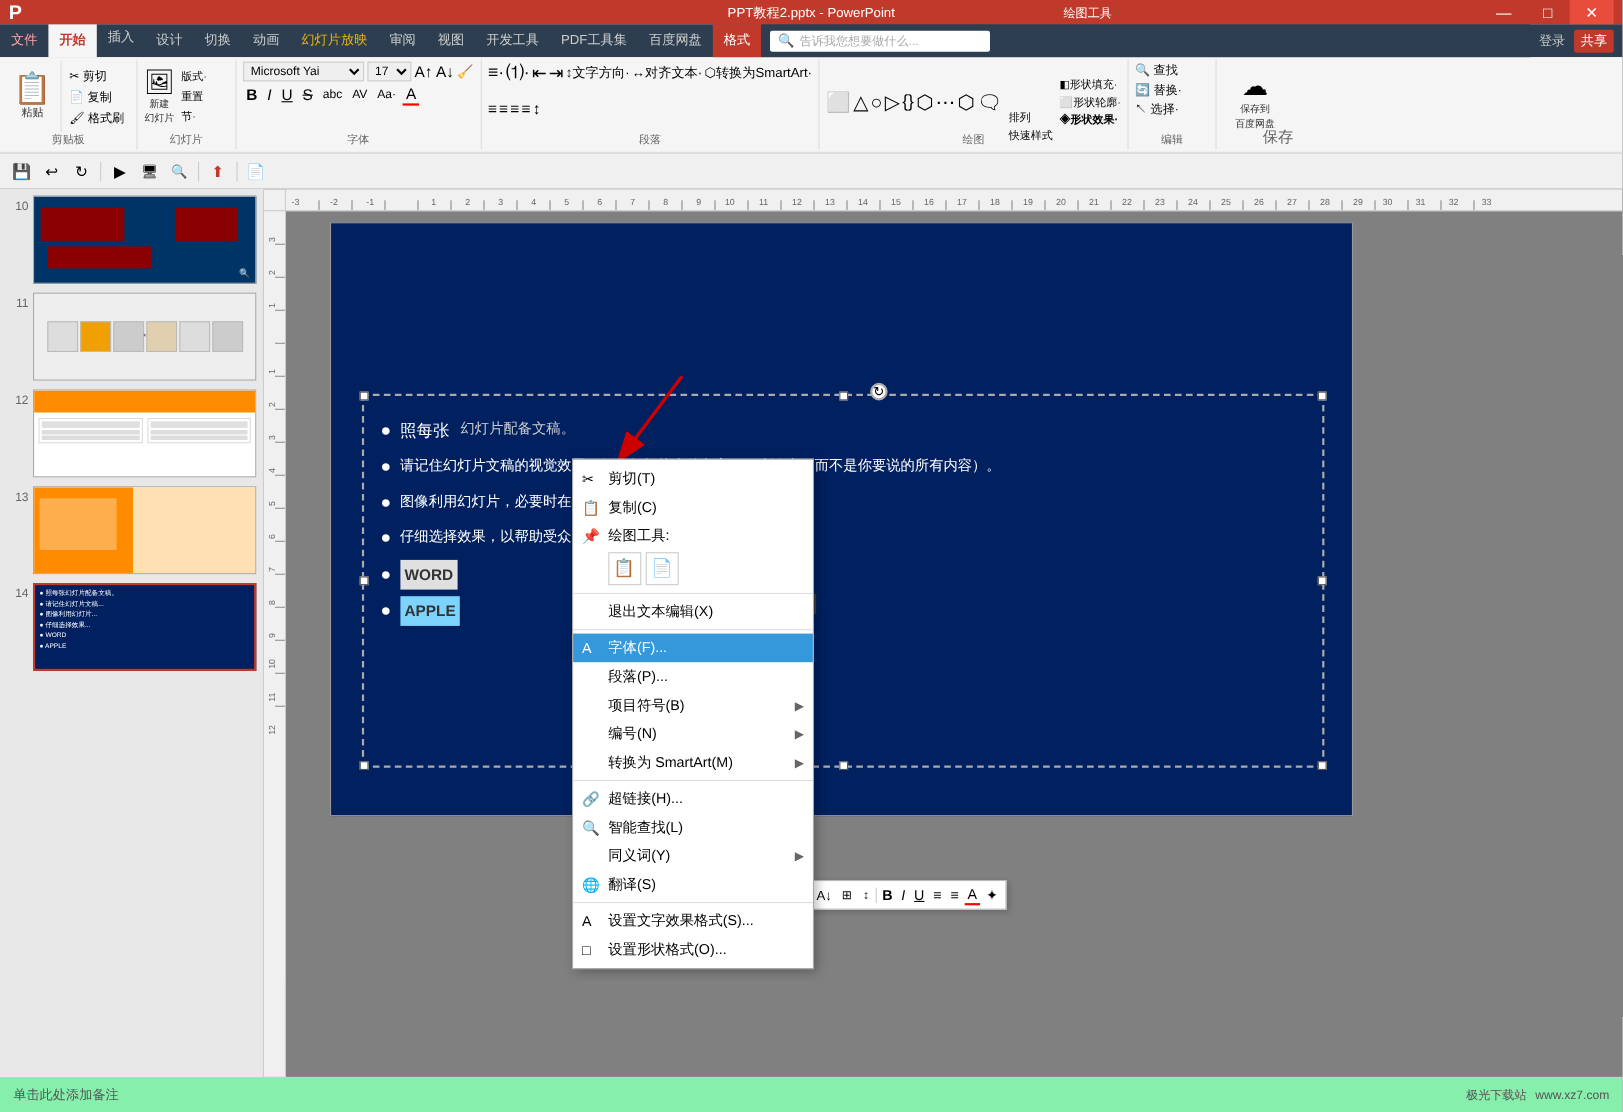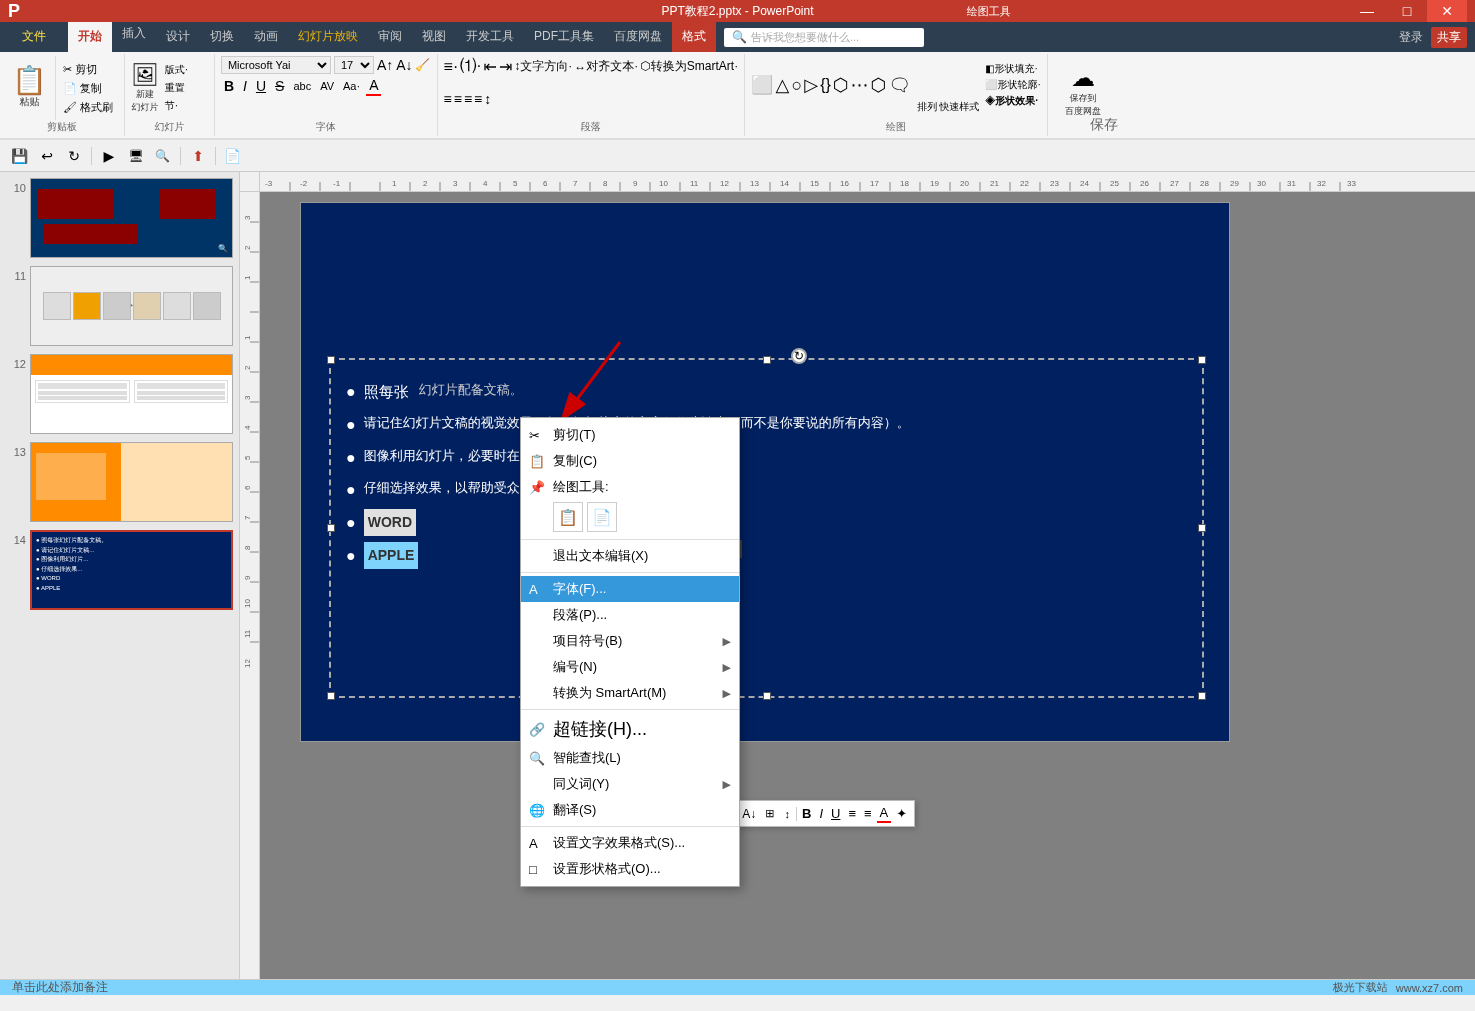--- a/index.html
+++ b/index.html
@@ -15,21 +15,21 @@
   <div style="position:absolute; left:50%; transform:translateX(-50%); color:white; font-size:12px;">PPT教程2.pptx - PowerPoint</div>
   <div style="position:absolute; left:65%; color:white; font-size:11px; background:#c0392b; padding:2px 8px;">绘图工具</div>
   <div style="display:flex; gap:0;">
     <div style="width:40px; height:22px; display:flex; align-items:center; justify-content:center; color:white; cursor:pointer; font-size:14px;">—</div>
     <div style="width:40px; height:22px; display:flex; align-items:center; justify-content:center; color:white; cursor:pointer; font-size:14px;">□</div>
     <div style="width:40px; height:22px; display:flex; align-items:center; justify-content:center; color:white; cursor:pointer; font-size:14px; background:#e74c3c;">✕</div>
   </div>
 </div>
 
 <div style="display:flex; background:#2c3e50; height:30px; align-items:stretch;">
-  <div style="padding:6px 22px; color:#fde047; font-size:12px; cursor:pointer;">文件</div>
+  <div style="padding:6px 10px; color:#fca5a5; font-size:12px; cursor:pointer;">文件</div>
   <div style="padding:6px 10px; background:#f5f5f5; color:#c0392b; font-size:12px; cursor:pointer; font-weight:bold;">开始</div>
   <div style="padding:3px 10px; color:#ccc; font-size:12px; cursor:pointer;">插入</div>
   <div style="padding:6px 10px; color:#ccc; font-size:12px; cursor:pointer;">设计</div>
   <div style="padding:6px 10px; color:#ccc; font-size:12px; cursor:pointer;">切换</div>
   <div style="padding:6px 10px; color:#ccc; font-size:12px; cursor:pointer;">动画</div>
   <div style="padding:6px 10px; color:#eab308; font-size:12px; cursor:pointer;">幻灯片放映</div>
   <div style="padding:6px 10px; color:#ccc; font-size:12px; cursor:pointer;">审阅</div>
   <div style="padding:6px 10px; color:#ccc; font-size:12px; cursor:pointer;">视图</div>
   <div style="padding:6px 10px; color:#ccc; font-size:12px; cursor:pointer;">开发工具</div>
   <div style="padding:6px 10px; color:#ccc; font-size:12px; cursor:pointer;">PDF工具集</div>
@@ -128,33 +128,41 @@
     <div style="display:flex; gap:2px; padding-bottom:14px; flex-wrap:wrap; align-items:center;">
       <span style="font-size:18px; cursor:pointer;">⬜</span>
       <span style="font-size:18px; cursor:pointer;">△</span>
       <span style="font-size:18px; cursor:pointer;">○</span>
       <span style="font-size:18px; cursor:pointer;">▷</span>
       <span style="font-size:16px; cursor:pointer;">{}</span>
       <span style="font-size:18px; cursor:pointer;">⬡</span>
       <span style="font-size:18px; cursor:pointer;">⋯</span>
       <span style="font-size:18px; cursor:pointer;">⬡</span>
       <span style="font-size:18px; cursor:pointer;">🗨</span>
-      <div style="display:flex; flex-direction:row; gap:2px; padding:0 4px;margin-top:44px;">
+      <div style="display:flex; flex-direction:column; gap:2px; padding:0 4px;margin-top:44px;">
         <div style="font-size:10px; cursor:pointer;">排列</div>
         <div style="font-size:10px; cursor:pointer;">快速样式</div>
       </div>
       <div style="display:flex; flex-direction:column; gap:2px;">
         <div style="font-size:10px; cursor:pointer;">◧形状填充·</div>
         <div style="font-size:10px; cursor:pointer;">⬜形状轮廓·</div>
         <div style="font-size:10px; cursor:pointer;font-weight:bold;">◈形状效果·</div>
       </div>
     </div>
     <div style="font-size:10px; color:#666; text-align:center; position:absolute; bottom:2px; left:0; right:0;">绘图</div>
   </div>
 
+  <div style="display:flex; flex-direction:column; border-right:1px solid #ddd; padding:2px 6px; position:relative; min-width:80px;">
+    <div style="display:flex; flex-direction:column; gap:3px; padding-bottom:14px; align-items:flex-start;">
+      <div style="font-size:11px; cursor:pointer;">🔍 查找</div>
+      <div style="font-size:11px; cursor:pointer;">🔄 替换·</div>
+      <div style="font-size:11px; cursor:pointer;">↖ 选择·</div>
+    </div>
+    <div style="font-size:10px; color:#666; text-align:center; position:absolute; bottom:2px; left:0; right:0;">编辑</div>
+  </div>
 
   <div style="display:flex; flex-direction:column; padding:2px 6px; position:relative; min-width:70px; align-items:center;">
     <div style="display:flex; flex-direction:column; align-items:center; cursor:pointer; padding-bottom:14px; padding-top:8px;">
       <div style="font-size:24px;">☁</div>
       <div style="font-size:9px; text-align:center; color:#333;">保存到<br>百度网盘</div>
     </div>
     <div style="font-size:14px; color:#666; text-align:right; position:absolute; bottom:2px; left:0; right:0;">保存</div>
   </div>
 </div>
 
@@ -457,21 +465,21 @@
         <span style="font-size:11px; color:#666;">▶</span>
       </div>
       <div style="display:flex; align-items:center; padding:4px 8px; cursor:pointer; gap:6px; position:relative;">
         <span style="width:18px;"></span>
         <span style="font-size:13px; flex:1;">转换为 SmartArt(M)</span>
         <span style="font-size:11px; color:#666;">▶</span>
       </div>
       <div style="height:1px; background:#ddd; margin:3px 0;"></div>
       <div style="display:flex; align-items:center; padding:4px 8px; cursor:pointer; gap:6px;">
         <span style="width:18px; font-size:13px;">🔗</span>
-        <span style="font-size:18px;">超链接(H)...</span>
+        <span style="font-size:13px;">超链接(H)...</span>
       </div>
       <div style="display:flex; align-items:center; padding:4px 8px; cursor:pointer; gap:6px;">
         <span style="width:18px; font-size:13px;">🔍</span>
         <span style="font-size:13px;">智能查找(L)</span>
       </div>
       <div style="display:flex; align-items:center; padding:4px 8px; cursor:pointer; gap:6px; position:relative;">
         <span style="width:18px;"></span>
         <span style="font-size:13px; flex:1;">同义词(Y)</span>
         <span style="font-size:11px; color:#666;">▶</span>
       </div>
@@ -518,19 +526,19 @@
         <marker id="arrowhead" markerWidth="10" markerHeight="7" refX="10" refY="3.5" orient="auto">
           <polygon points="0 0, 10 3.5, 0 7" fill="#cc0000"></polygon>
         </marker>
       </defs>
       <line x1="120" y1="20" x2="60" y2="100" stroke="#cc0000" stroke-width="3" marker-end="url(#arrowhead)"></line>
     </svg>
 
   </div>
 </div>
 
-<div style="height:16px; background:#7dd3fc; border-top:1px solid #ccc; display:flex; align-items:center; justify-content:space-between; padding:0 12px; font-size:12px; color:#555;text-align:right;">
+<div style="height:32px; background:#86efac; border-top:1px solid #ccc; display:flex; align-items:center; justify-content:space-between; padding:0 12px; font-size:12px; color:#555;text-align:right;">
   <span>单击此处添加备注</span>
   <div style="display:flex; align-items:center; gap:8px;">
     <span style="font-size:11px;">极光下载站</span>
     <span style="font-size:11px;">www.xz7.com</span>
   </div>
 </div>
 
 </body></html>

